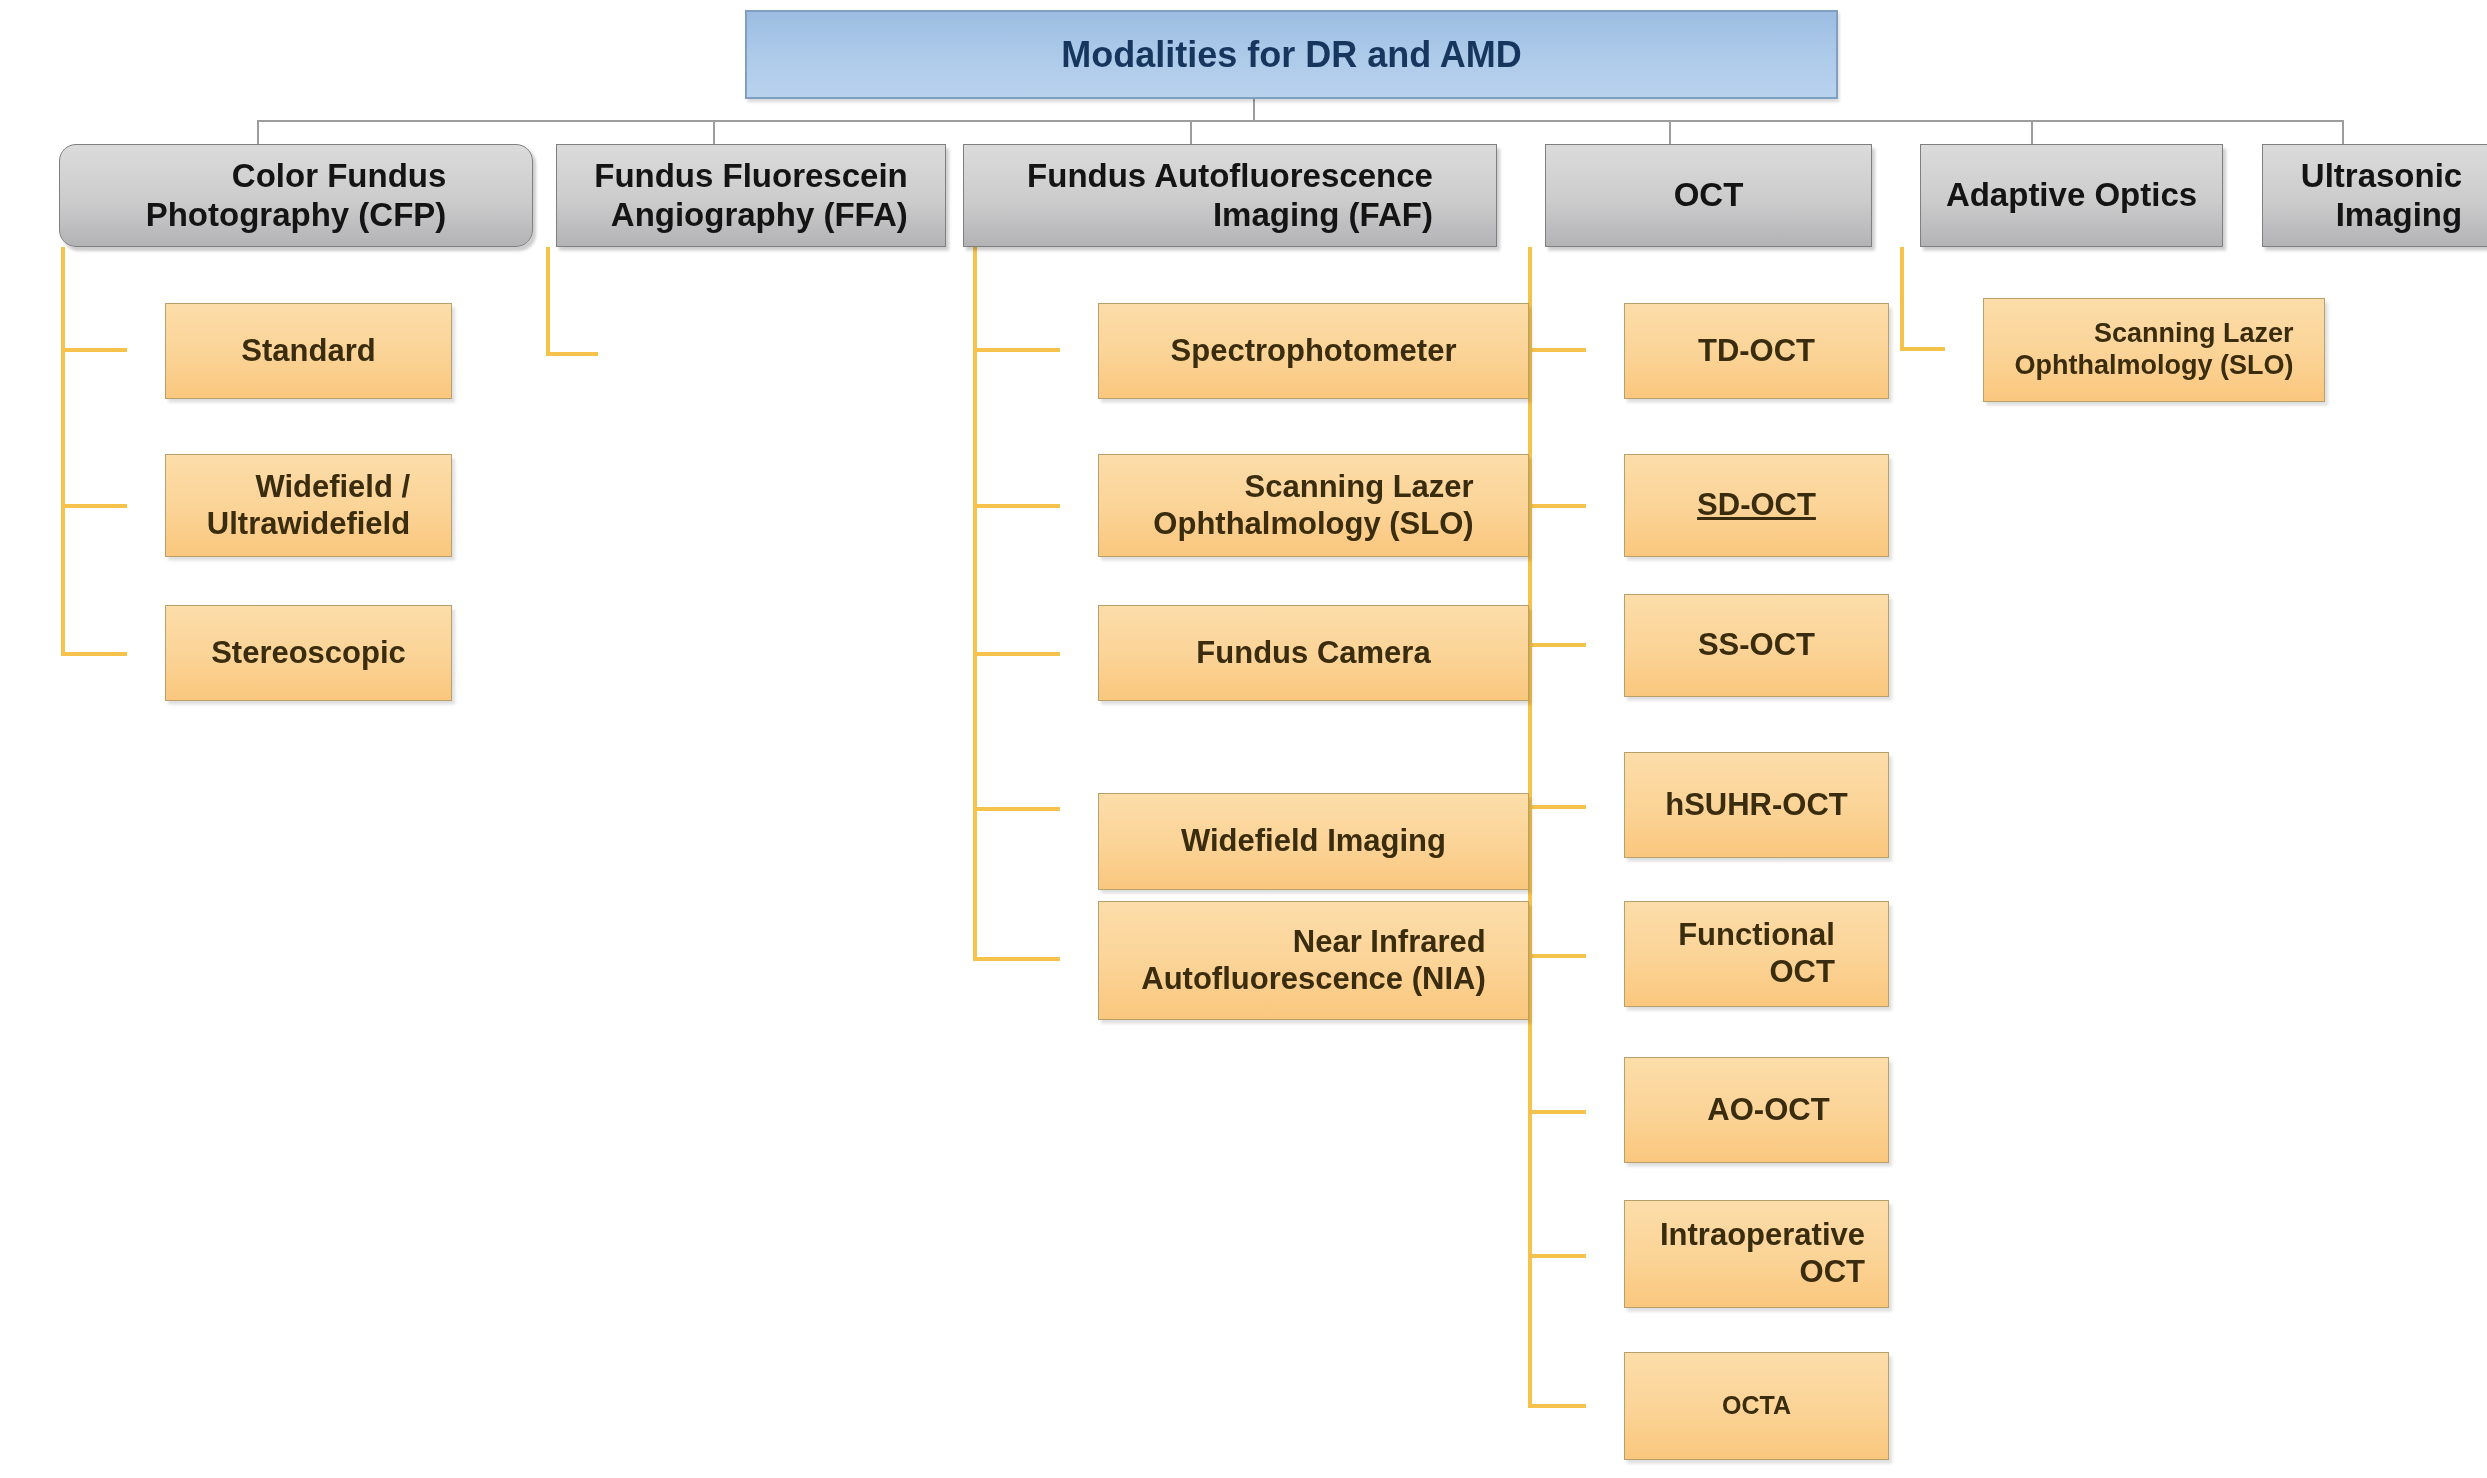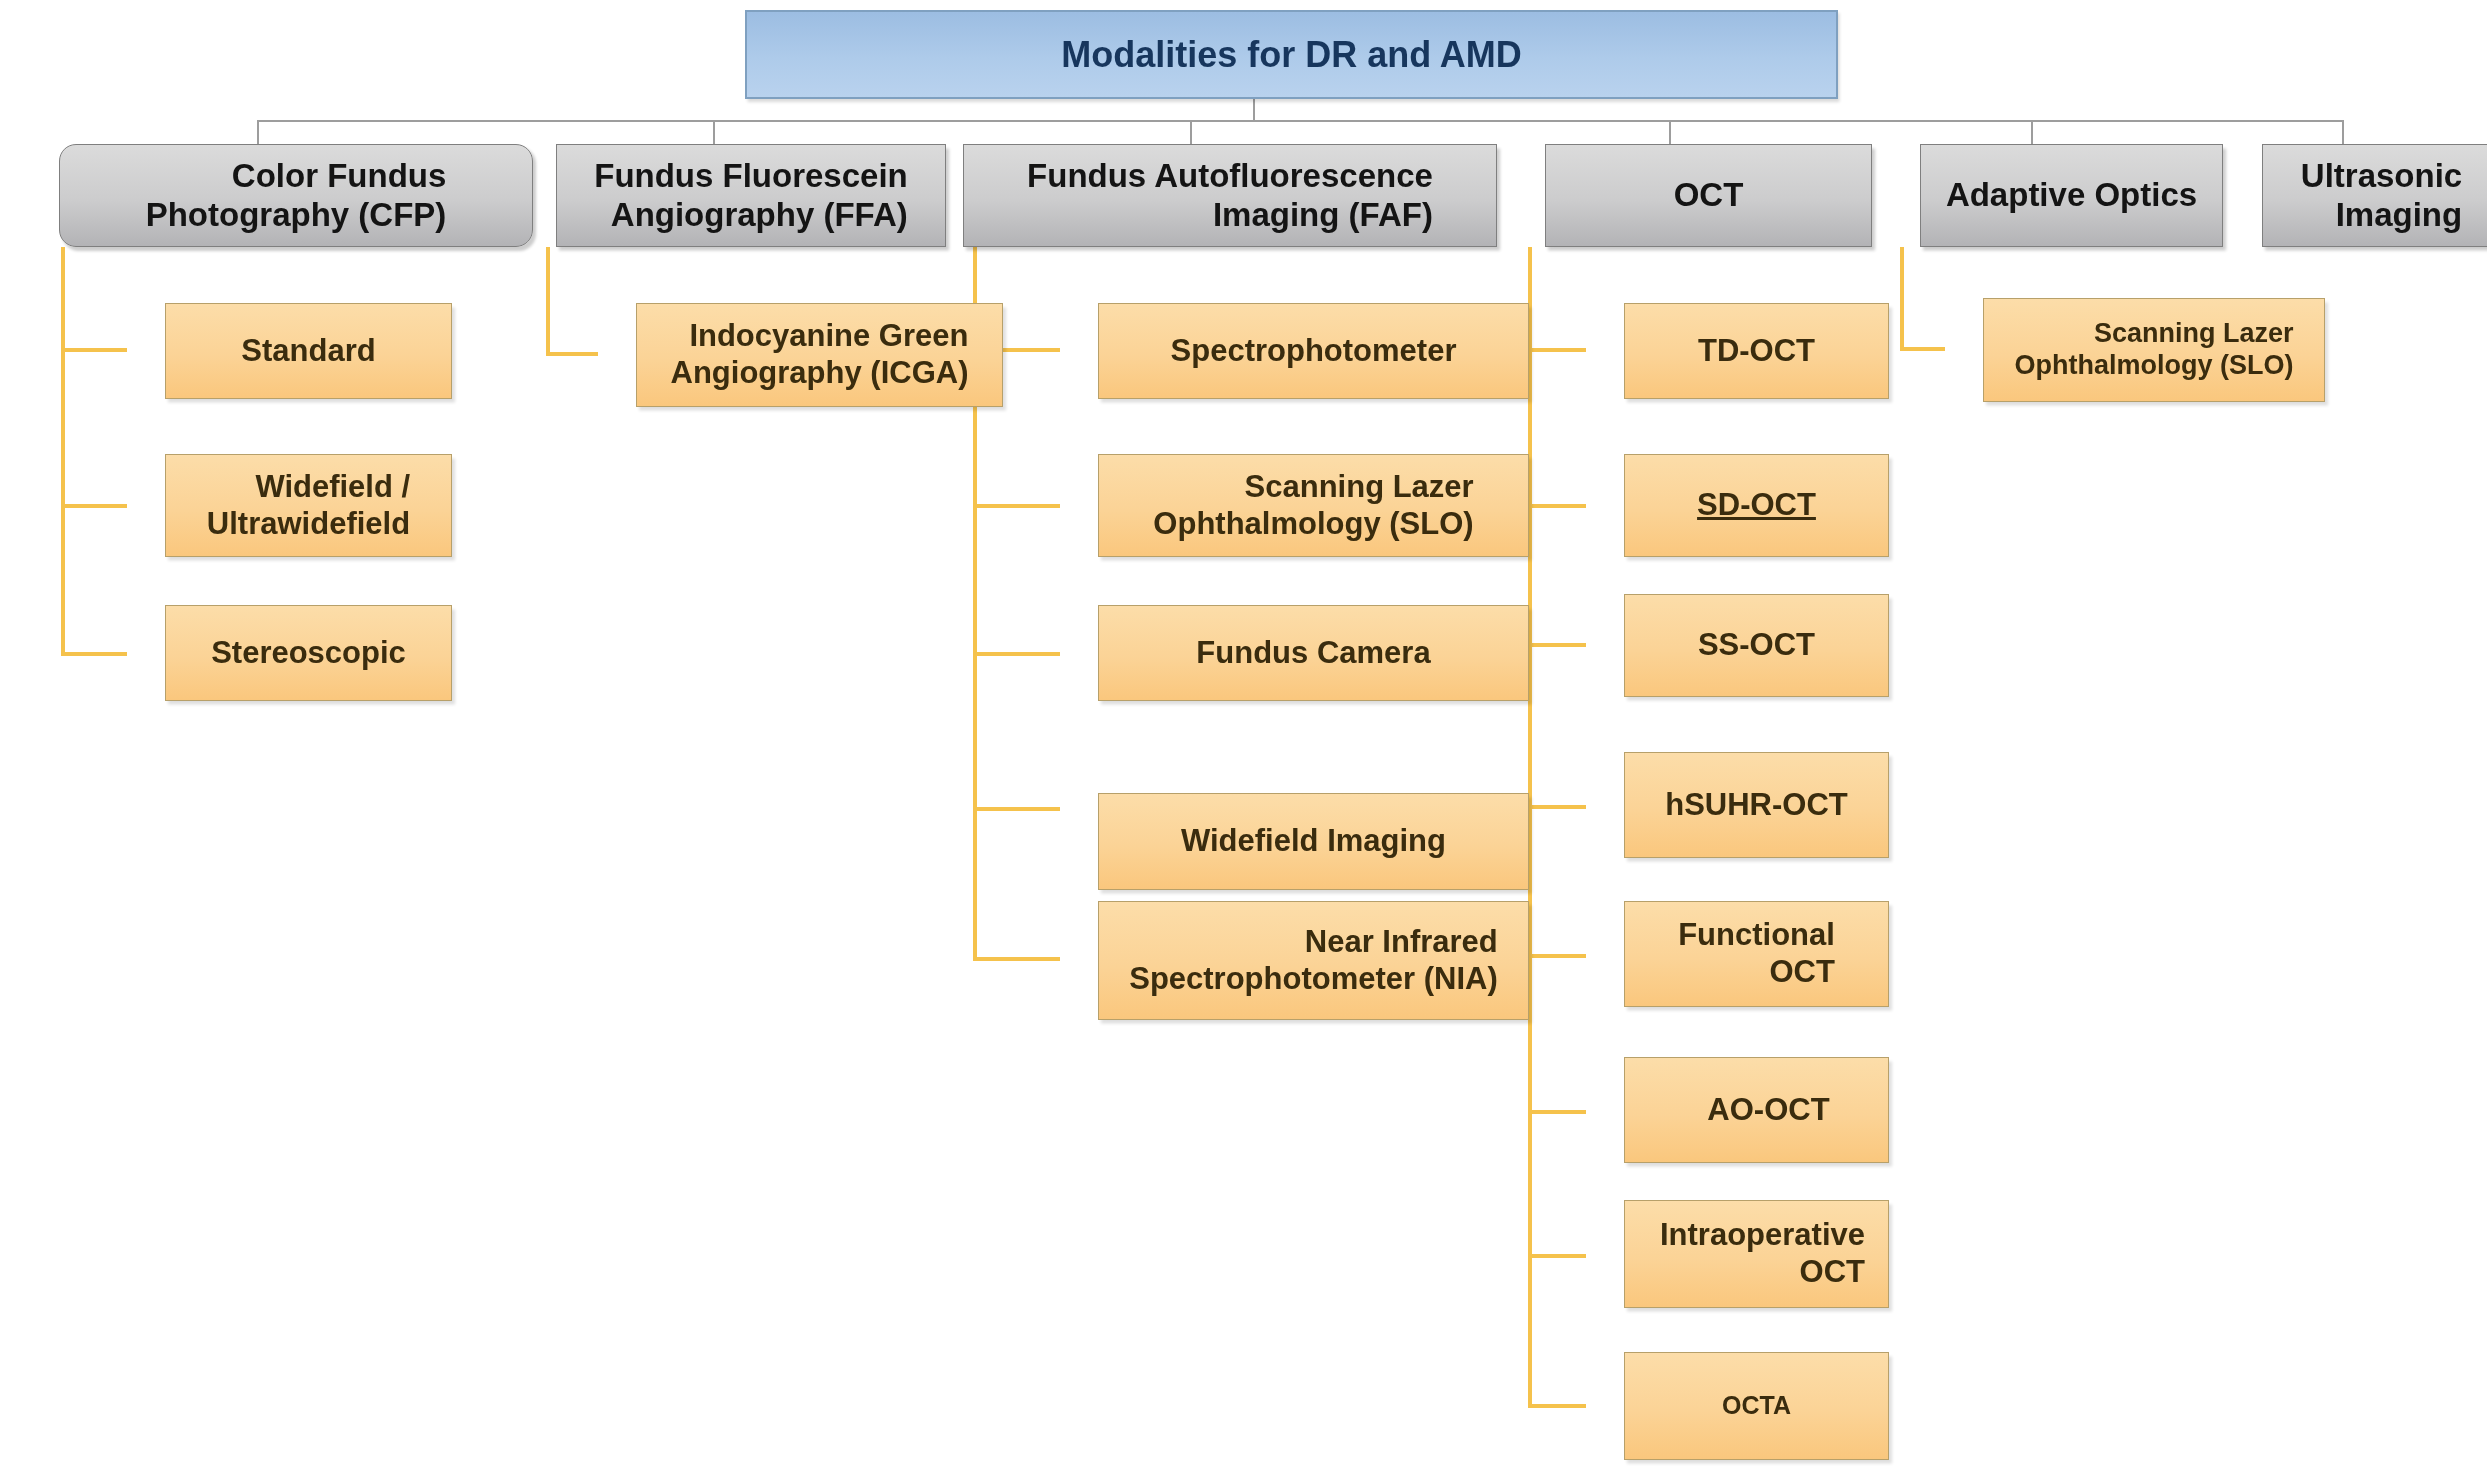--- a/index.html
+++ b/index.html
@@ -91,30 +91,28 @@
   <div class="node header" style="left:1507px;top:144px;width:327px;height:103px;">OCT</div>
   <div class="node header" style="left:1882px;top:144px;width:303px;height:103px;">Adaptive Optics</div>
   <div class="node header" style="left:2224px;top:144px;width:239px;height:103px;">Ultrasonic
 Imaging</div>
 
   <div class="node child" style="left:127px;top:303px;width:287px;height:96px;">Standard</div>
   <div class="node child" style="left:127px;top:454px;width:287px;height:103px;">Widefield /
 Ultrawidefield</div>
   <div class="node child" style="left:127px;top:605px;width:287px;height:96px;">Stereoscopic</div>
 
-  <div class="node child" style="left:598px;top:303px;width:367px;height:104px;">Indocyanine Green
-Angiography (ICGA)</div>
 
   <div class="node child" style="left:1060px;top:303px;width:431px;height:96px;">Spectrophotometer</div>
   <div class="node child" style="left:1060px;top:454px;width:431px;height:103px;">Scanning Lazer
 Ophthalmology (SLO)</div>
   <div class="node child" style="left:1060px;top:605px;width:431px;height:96px;">Fundus Camera</div>
   <div class="node child" style="left:1060px;top:793px;width:431px;height:97px;">Widefield Imaging</div>
   <div class="node child" style="left:1060px;top:901px;width:431px;height:119px;">Near Infrared
-Spectrophotometer (NIA)</div>
+Autofluorescence (NIA)</div>
 
   <div class="node child" style="left:1586px;top:303px;width:265px;height:96px;">TD-OCT</div>
   <div class="node child" style="left:1586px;top:454px;width:265px;height:103px;text-decoration:underline;">SD-OCT</div>
   <div class="node child" style="left:1586px;top:594px;width:265px;height:103px;">SS-OCT</div>
   <div class="node child" style="left:1586px;top:752px;width:265px;height:106px;">hSUHR-OCT</div>
   <div class="node child" style="left:1586px;top:901px;width:265px;height:106px;">Functional
 OCT</div>
   <div class="node child" style="left:1586px;top:1057px;width:265px;height:106px;padding-left:24px;">AO-OCT</div>
   <div class="node child" style="left:1586px;top:1200px;width:265px;height:108px;padding-left:12px;">Intraoperative
 OCT</div>

